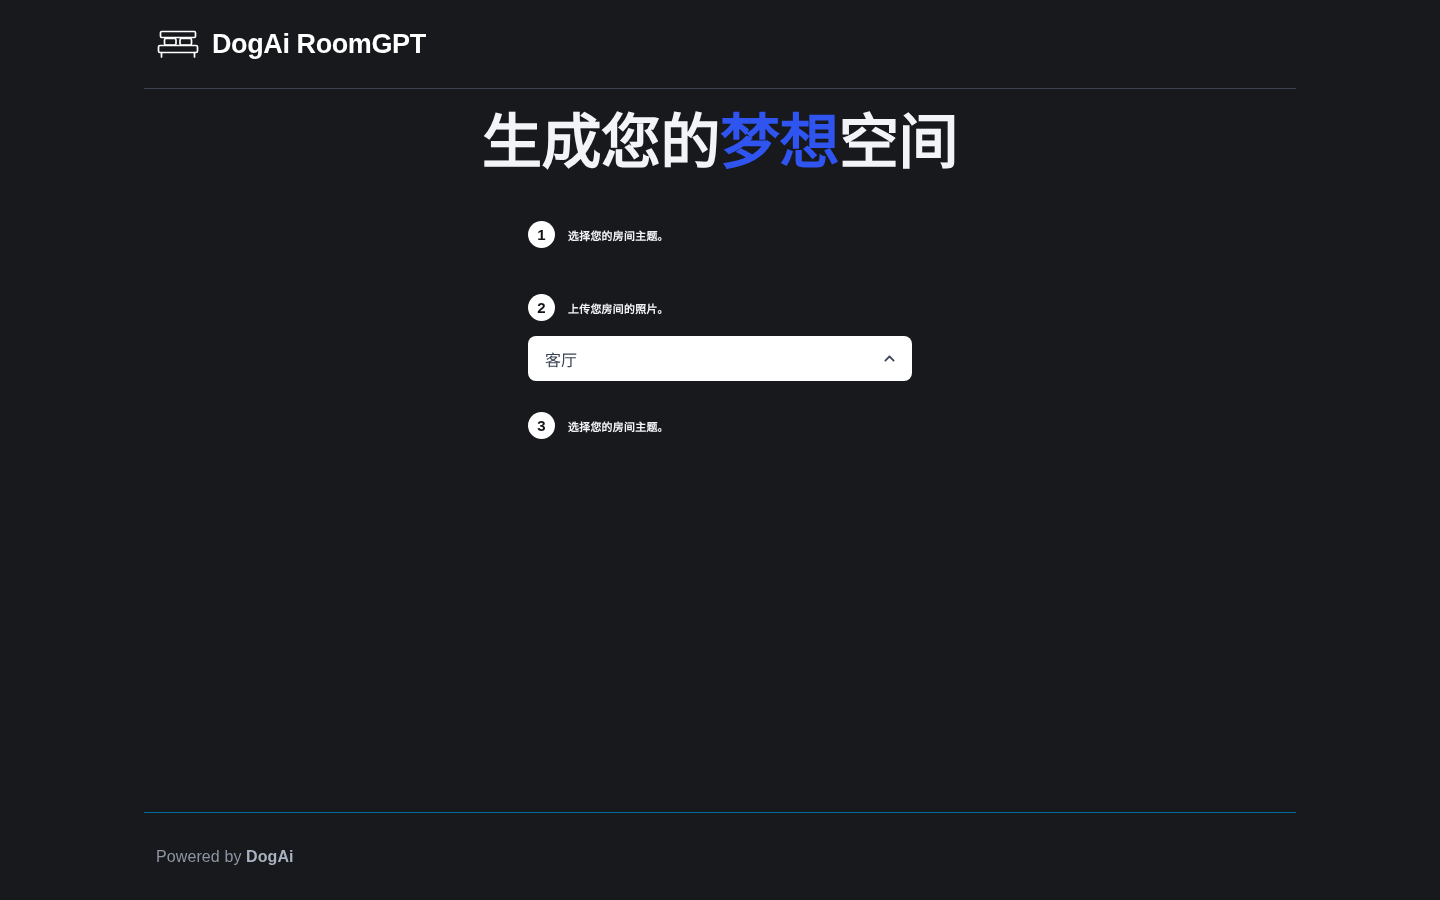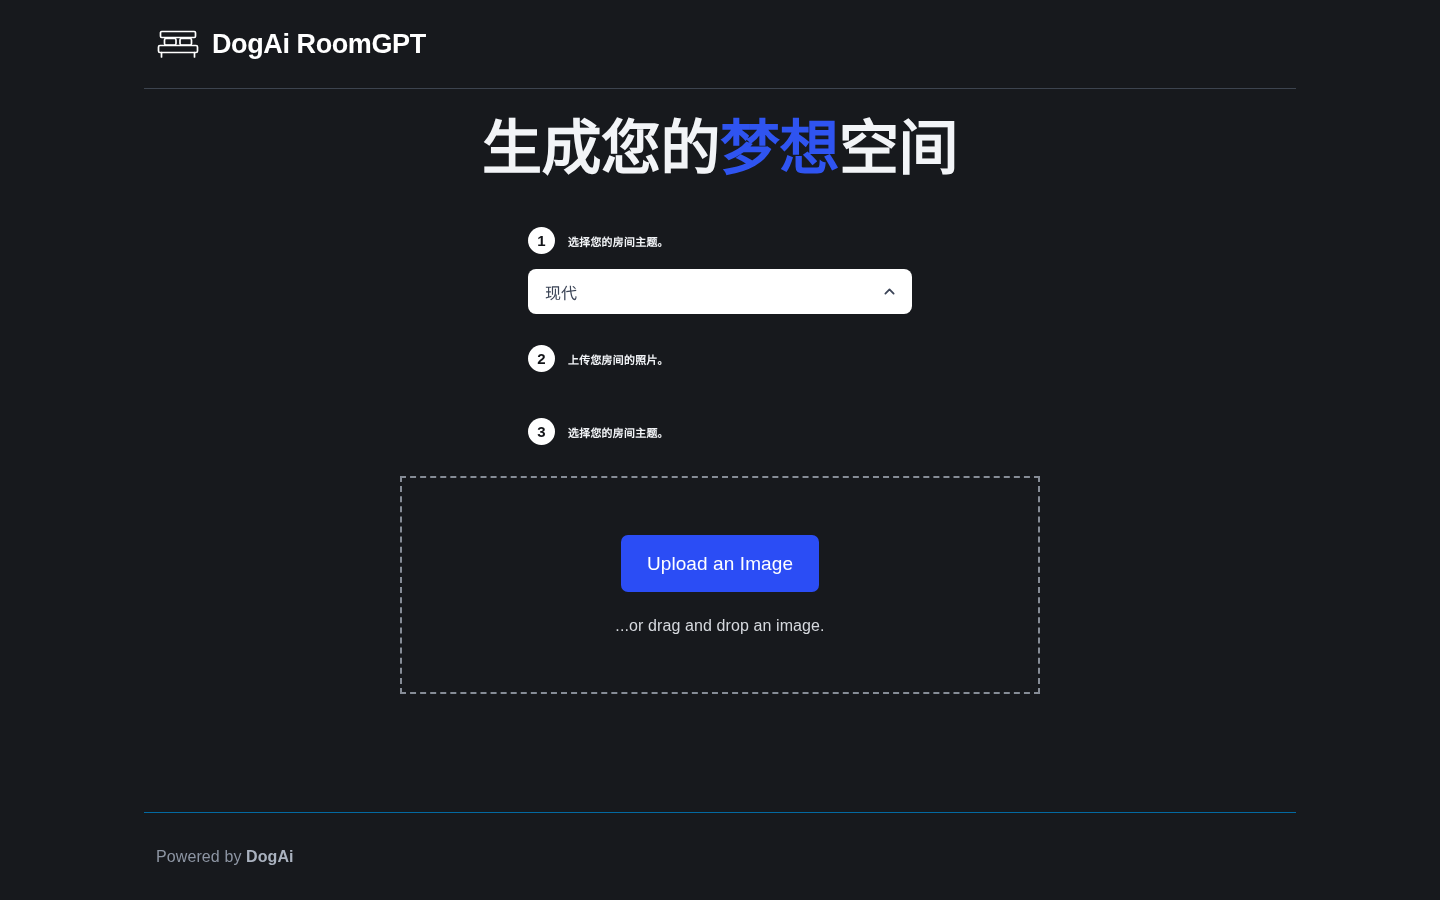--- a/index.html
+++ b/index.html
@@ -18,21 +18,20 @@
     -webkit-font-smoothing: antialiased;
   }
 
   .page {
     width: 1440px;
     height: 900px;
     position: relative;
     display: flex;
     flex-direction: column;
     align-items: center;
-    gap: 6px;
   }
 
   
   .header {
     width: 1152px;
     height: 89px;
     display: flex;
     align-items: center;
     border-bottom: 1px solid #3d444f;
     flex: 0 0 auto;
@@ -228,48 +227,44 @@
   <main class="main">
 
     <h1 class="hero-title"><span>生成您的</span><span class="accent">梦想</span><span>空间</span></h1>
 
     <div class="steps">
 
       <div class="step-head">
         <span class="step-badge">1</span>
         <span class="step-label">选择您的房间主题。</span>
       </div>
+
+      <div class="step-gap"></div>
+
+      <div class="step-head">
+        <span class="step-badge">2</span>
+        <span class="step-label">上传您房间的照片。</span>
+      </div>
       <div class="select-box">
-        <span class="select-value">现代</span>
+        <span class="select-value">客厅</span>
         <span class="chevron">
           <svg viewBox="0 0 16 16" width="15" height="15" fill="none" aria-hidden="true">
             <path d="M3.6 10.2 L8 5.8 L12.4 10.2" stroke="#3b4457" stroke-width="1.9" stroke-linecap="round" stroke-linejoin="round"></path>
           </svg>
         </span>
       </div>
 
-      <div class="step-gap"></div>
-
-      <div class="step-head">
-        <span class="step-badge">2</span>
-        <span class="step-label">上传您房间的照片。</span>
-      </div>
-
       <div class="step-gap-2"></div>
 
       <div class="step-head" style="margin-bottom:0;">
         <span class="step-badge">3</span>
         <span class="step-label">选择您的房间主题。</span>
       </div>
     </div>
 
-    <div class="upload-zone">
-      <button class="upload-btn">Upload an Image</button>
-      <span class="upload-hint">...or drag and drop an image.</span>
-    </div>
 
   </main>
 
   <footer class="footer">
     <span class="footer-text"><span>Powered by </span><b>DogAi</b></span>
   </footer>
 
 </div>
 
 </body></html>

